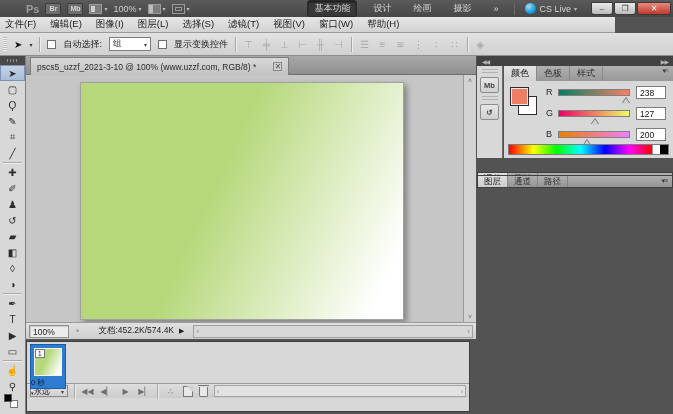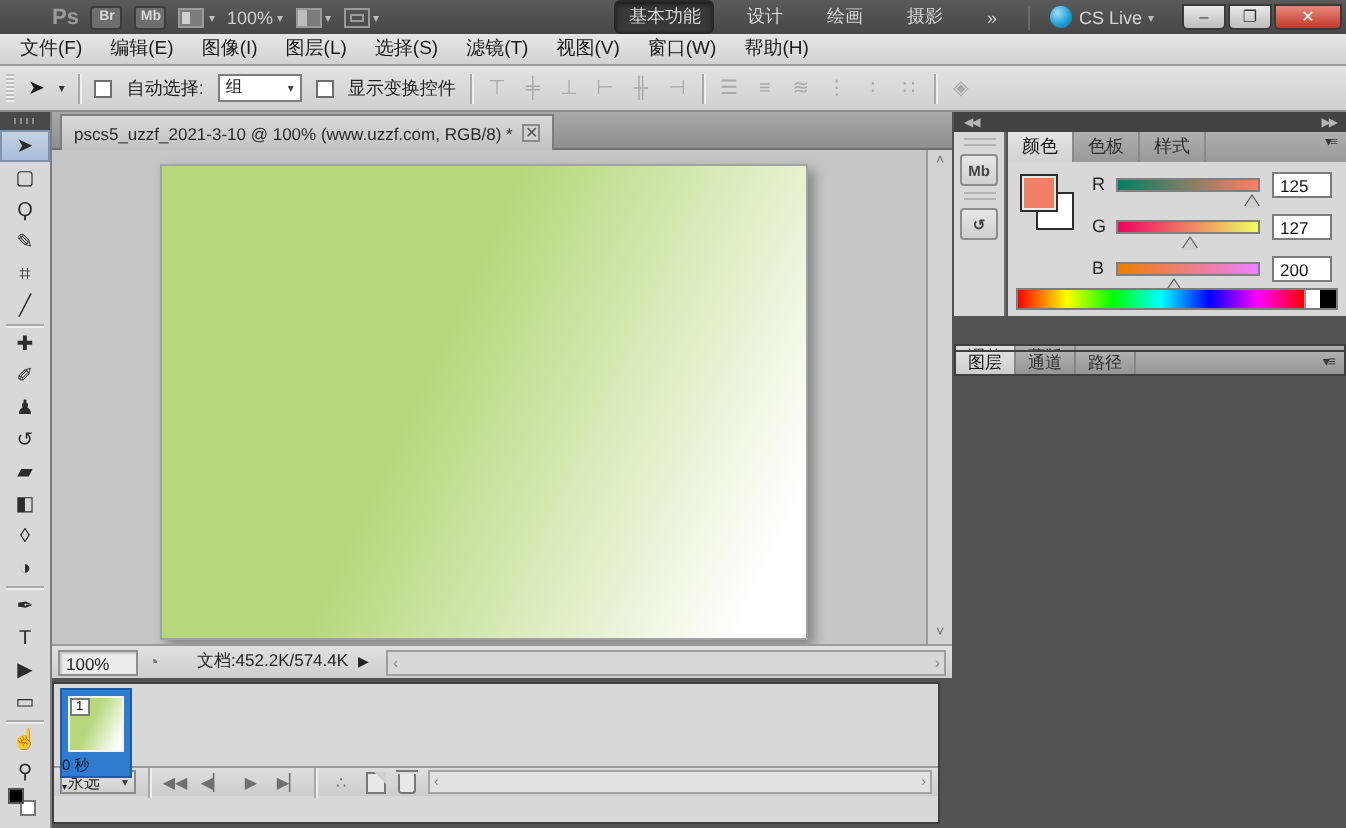--- a/index.html
+++ b/index.html
@@ -39,23 +39,23 @@
   .cs-dot { width:11px; height:11px; border-radius:50%;
     background: radial-gradient(circle at 35% 30%, #9fdcf6, #1b9cd8 60%, #0d6fa8);
     display:flex; align-items:center; justify-content:center; color:#fff; font-size:7px; }
   #win-btns { display:flex; gap:1px; margin-left:4px; }
   .win-btn { width:22px; height:13px; border:1px solid #3a3a3a; border-radius:0 0 3px 3px;
     background:linear-gradient(#e9e9e9,#bdbdbd); color:#333; font-size:8px;
     display:flex; align-items:center; justify-content:center; }
   .win-btn.close { background:linear-gradient(#e88a7d,#c0392b); color:#fff; width:34px; }
   
   #menubar {
-    position: absolute; left:0; top:17px; width:673px; height:16px;
+    position: absolute; left:0; top:17px; width:615px; height:16px;
     background: linear-gradient(#e6e6e6,#d2d2d2); border-bottom:1px solid #9a9a9a;
-    display:flex; align-items:center; gap:14px; padding:0 10px;
+    display:flex; align-items:center; gap:14px; padding:0 5px;
     font-size:9.5px; color:#1a1a1a;
   }
   .menu-item { white-space:nowrap; cursor:default; }
   
   #optionsbar {
     position:absolute; left:0; top:33px; width:673px; height:23px;
     background: linear-gradient(#e2e2e2,#d0d0d0); border-bottom:1px solid #8f8f8f;
     display:flex; align-items:center; gap:7px; padding:0 4px 0 3px;
     font-size:9px; color:#222;
   }
@@ -83,21 +83,21 @@
   .tool-div { height:1px; margin:1px 3px; background:#aaa; box-shadow:0 1px 0 #eee; }
   #mini-swatch { position:absolute; left:4px; bottom:4px; width:16px; height:16px; }
   #mini-swatch .fgq { position:absolute; left:0; top:0; width:8px; height:8px; background:#000; border:1px solid #555; z-index:2;}
   #mini-swatch .bgq { position:absolute; left:6px; top:6px; width:8px; height:8px; background:#fff; border:1px solid #777; }
   
   #docwin { position:absolute; left:26px; top:56px; width:450px; height:283px; background:#c6c6c6; }
   #doc-tabbar { position:absolute; left:0; top:0; width:100%; height:19px;
     background:linear-gradient(#a8a8a8,#8f8f8f); border-bottom:1px solid #6e6e6e; display:flex; }
   #doc-tab { margin-left:4px; margin-top:1px; height:18px; padding:0 6px;
     background:linear-gradient(#d8d8d8,#c2c2c2); border:1px solid #7d7d7d; border-bottom:none;
-    display:flex; align-items:center; gap:5px; font-size:8.5px; color:#2a2a2a; white-space:nowrap; }
+    display:flex; align-items:center; gap:17px; font-size:8.5px; color:#2a2a2a; white-space:nowrap; }
   #doc-tab .close-x { font-size:8px; color:#555; border:1px solid #8a8a8a; width:9px; height:9px;
     line-height:7px; text-align:center; background:#d0d0d0; }
   #canvas-area { position:absolute; left:0; top:19px; width:437px; height:247px; background:#c6c6c6; overflow:hidden; }
   #canvas { position:absolute; left:54px; top:7px; width:324px; height:238px;
     border:1px solid #a2a2a2; box-shadow:3px 3px 6px rgba(0,0,0,.35); }
   #vscroll { position:absolute; right:0; top:19px; width:13px; height:247px;
     background:#d2d2d2; border-left:1px solid #9a9a9a; }
   #vscroll .sarr { position:absolute; left:0; width:100%; text-align:center; font-size:7px; color:#6e6e6e; }
   #vscroll .sarr.up { top:2px; } #vscroll .sarr.down { bottom:2px; }
   #doc-status { position:absolute; left:0; bottom:0; width:100%; height:17px;
@@ -419,21 +419,21 @@
     </div>
     <div id="color-body">
       <span id="fg-swatch" style="background:#ee7f64"></span>
       <span id="bg-swatch"></span>
 
       <div class="slider-row" style="top:2px">
         <span class="sl-label">R</span>
         <span class="sl-track" style="background:linear-gradient(90deg,rgb(0,127,100),rgb(255,127,100));">
           <span class="sl-thumb" style="left:63px"></span>
         </span>
-        <span class="sl-value">125</span>
+        <span class="sl-value">238</span>
       </div>
       <div class="slider-row" style="top:23px">
         <span class="sl-label">G</span>
         <span class="sl-track" style="background:linear-gradient(90deg,rgb(238,0,100),rgb(238,255,100));">
           <span class="sl-thumb" style="left:32px"></span>
         </span>
         <span class="sl-value">127</span>
       </div>
       <div class="slider-row" style="top:44px">
         <span class="sl-label">B</span>

